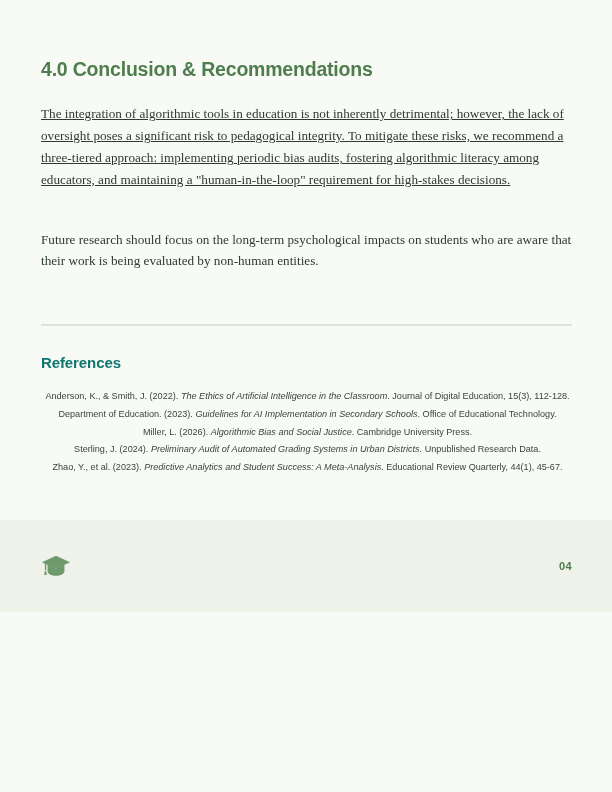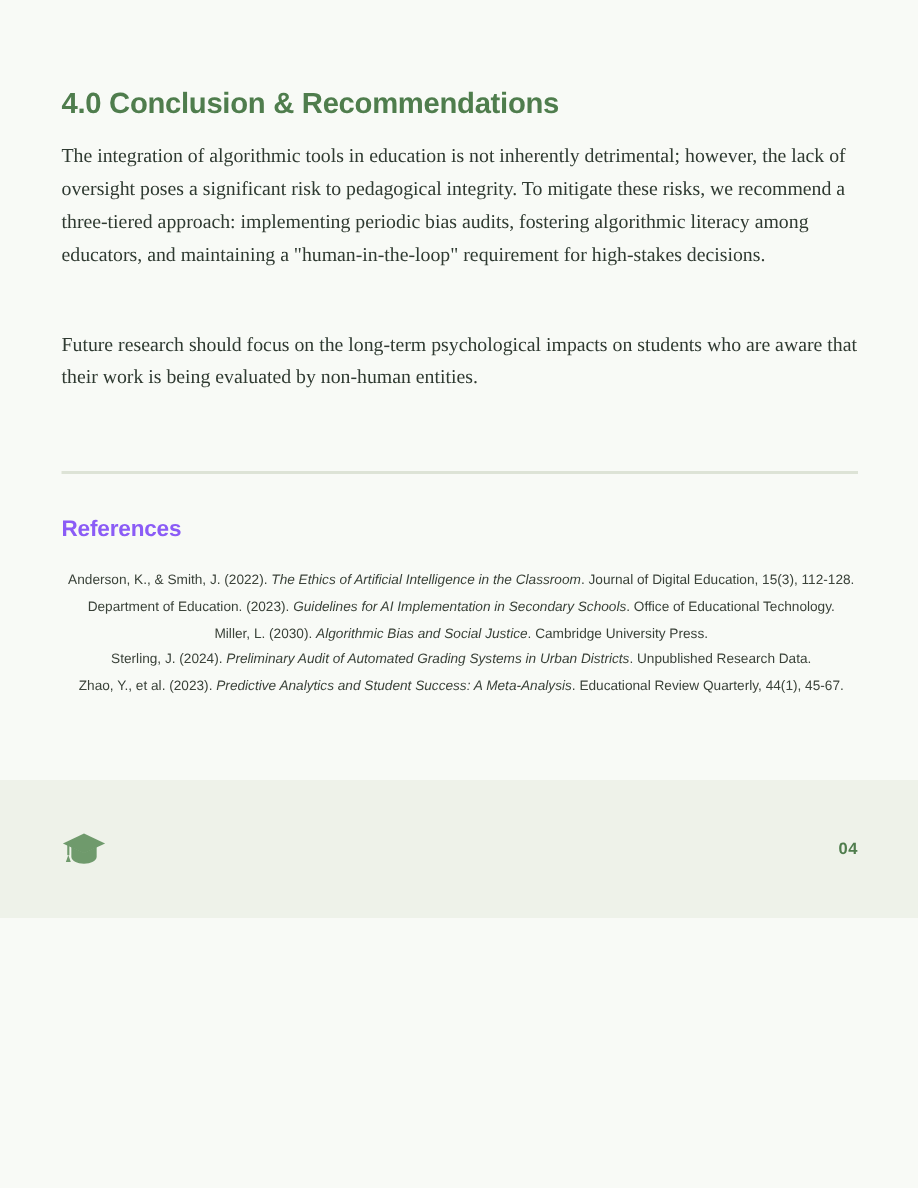--- a/index.html
+++ b/index.html
@@ -39,38 +39,39 @@
     letter-spacing: -0.2px;
     margin: 0;
     padding-top: 58px;
     line-height: 1.2;
   }
 
   .refs-heading {
     font-family: "Liberation Sans", sans-serif;
     font-size: 15px;
     font-weight: bold;
-    color: #8b5cf6;
+    color: #0f766e;
     letter-spacing: -0.1px;
     margin: 0;
     line-height: 1.2;
   }
 
   
   .body-para {
     font-family: "Liberation Serif", serif;
     font-size: 13.2px;
     line-height: 21.8px;
     color: #2f3a31;
     margin: 0;
     text-align: left;
   }
 
   .para-main {
-    margin-top: 12px;
+    margin-top: 22px;
+    text-decoration: underline;
   }
 
   .para-future {
     margin-top: 38px;
   }
 
   
   .divider {
     margin-top: 52px;
     height: 2px;
@@ -181,21 +182,21 @@
 
     <div class="divider"></div>
 
     <div class="refs-heading-wrap">
       <h2 class="refs-heading">References</h2>
     </div>
 
     <div class="ref-list" id="ref-list">
         <p class="ref-item"><span>Anderson, K., &amp; Smith, J. (2022). </span><i>The Ethics of Artificial Intelligence in the Classroom</i><span>. Journal of Digital Education, 15(3), 112-128.</span></p>
         <p class="ref-item"><span>Department of Education. (2023). </span><i>Guidelines for AI Implementation in Secondary Schools</i><span>. Office of Educational Technology.</span></p>
-        <p class="ref-item"><span>Miller, L. (2030). </span><i>Algorithmic Bias and Social Justice</i><span>. Cambridge University Press.</span></p>
+        <p class="ref-item"><span>Miller, L. (2026). </span><i>Algorithmic Bias and Social Justice</i><span>. Cambridge University Press.</span></p>
         <p class="ref-item"><span>Sterling, J. (2024). </span><i>Preliminary Audit of Automated Grading Systems in Urban Districts</i><span>. Unpublished Research Data.</span></p>
         <p class="ref-item"><span>Zhao, Y., et al. (2023). </span><i>Predictive Analytics and Student Success: A Meta-Analysis</i><span>. Educational Review Quarterly, 44(1), 45-67.</span></p>
       </div>
 
   </div>
 
   <div class="footer">
     <div class="footer-inner">
 
       <div class="footer-left">

